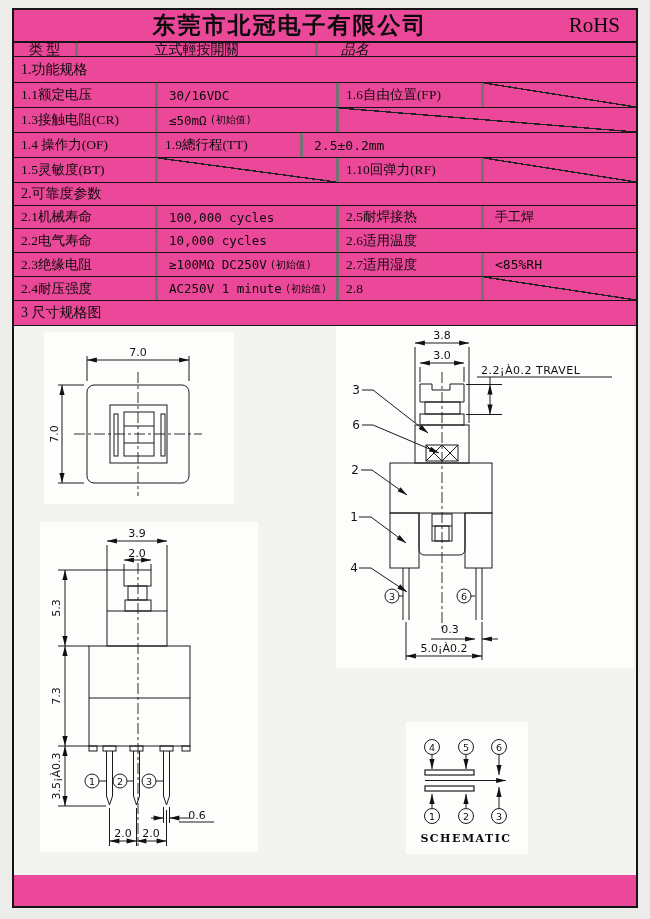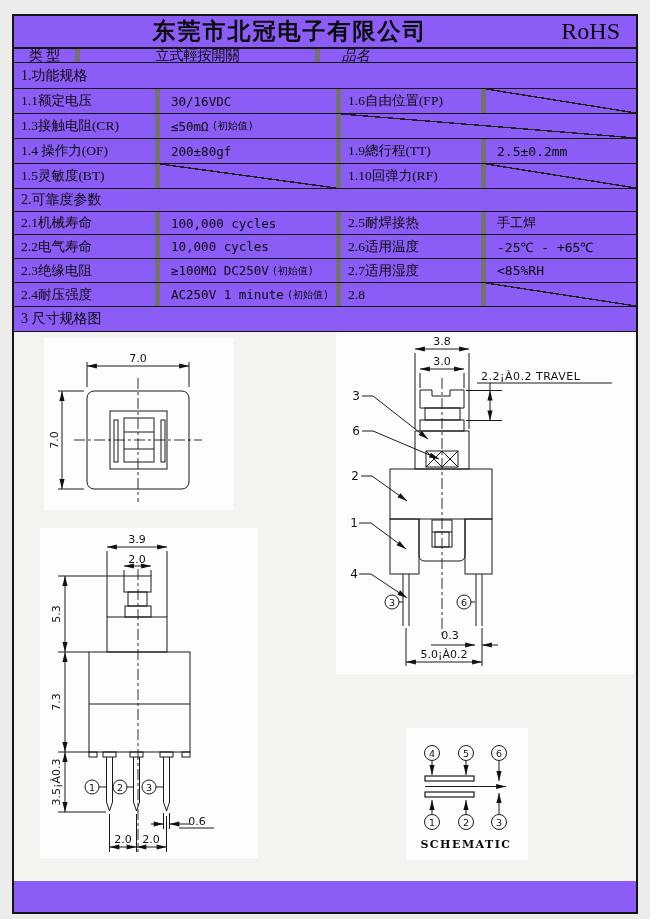--- a/index.html
+++ b/index.html
@@ -1,28 +1,28 @@
 <!DOCTYPE html>
 <html><head>
 <meta charset="utf-8">
 <style>
   html,body{margin:0;padding:0;}
   body{width:650px;height:919px;background:#e9e9e6;font-family:"Liberation Serif","DejaVu Serif",serif;}
   .page{position:relative;width:650px;height:919px;background:#ececea;overflow:hidden;}
-  .sheet{position:absolute;left:12px;top:14px;width:626px;height:900px;box-sizing:border-box;
-         border:2px solid #151515;background:#8b5cf6;}
+  .sheet{position:absolute;left:12px;top:8px;width:626px;height:900px;box-sizing:border-box;
+         border:2px solid #151515;background:#ec4899;}
   .r{display:flex;box-sizing:border-box;border-bottom:1px solid #151515;align-items:stretch;}
   .c{box-sizing:border-box;display:flex;align-items:center;overflow:hidden;white-space:nowrap;}
-  .c + .c{border-left:5px solid #737373;}
+  .c + .c{border-left:3px solid #737373;}
   
   .r-title{height:33px;border-bottom:2px solid #151515;position:relative;display:block;}
   .company{position:absolute;left:0;right:70px;top:0;bottom:0;display:flex;align-items:center;justify-content:center;
            font-size:23px;font-weight:bold;letter-spacing:2px;color:#0a0a0a;}
   .rohs{position:absolute;right:16px;top:0;bottom:0;display:flex;align-items:center;
-        font-size:24px;color:#0a0a0a;}
+        font-size:21px;color:#0a0a0a;}
   
   .r-type{height:14px;}
   .r-type .c{justify-content:center;font-size:14px;color:#0a0a0a;}
   .t1{width:61px;}.t2{width:240px;}.t3{width:77px;font-style:italic;}.t4{flex:1;margin-top:36px;}
   .pn{font-size:16px;font-weight:bold;letter-spacing:3px;font-family:"Liberation Serif",serif;}
   
   .r-sec{height:25px;padding-left:7px;display:flex;align-items:center;font-size:14px;color:#0a0a0a;}
   
   .r-spec{height:25px;font-size:13.5px;color:#0a0a0a;}
   .r-spec2{height:24px;}
@@ -77,21 +77,20 @@
   <div class="r r-spec">
     <div class="c c1">1.3接触电阻(CR)</div>
     <div class="c c2">
           <span>≤50mΩ</span>
           <span class="sm">(初始值)</span>
         </div>
     <div class="c c4 slash"></div>
   </div>
   <div class="r r-spec">
     <div class="c c1">1.4 操作力(OF)</div>
-    <div class="c c2">200±80gf</div>
     <div class="c c3">1.9總行程(TT)</div>
     <div class="c c4">2.5±0.2mm</div>
   </div>
   <div class="r r-spec">
     <div class="c c1">1.5灵敏度(BT)</div>
     <div class="c c2 slash"></div>
     <div class="c c3">1.10回弹力(RF)</div>
     <div class="c c4 slash"></div>
   </div>
 
@@ -100,21 +99,20 @@
   <div class="r r-spec r-spec2" style="height:23px">
     <div class="c c1">2.1机械寿命</div>
     <div class="c c2">100,000 cycles</div>
     <div class="c c3">2.5耐焊接热</div>
     <div class="c c4">手工焊</div>
   </div>
   <div class="r r-spec r-spec2">
     <div class="c c1">2.2电气寿命</div>
     <div class="c c2">10,000 cycles</div>
     <div class="c c3">2.6适用温度</div>
-    <div class="c c4">-25℃ - +65℃</div>
   </div>
   <div class="r r-spec r-spec2">
     <div class="c c1">2.3绝缘电阻</div>
     <div class="c c2">
           <span>≥100MΩ DC250V</span>
           <span class="sm">(初始值)</span>
         </div>
     <div class="c c3">2.7适用湿度</div>
     <div class="c c4">&lt;85%RH</div>
   </div>

